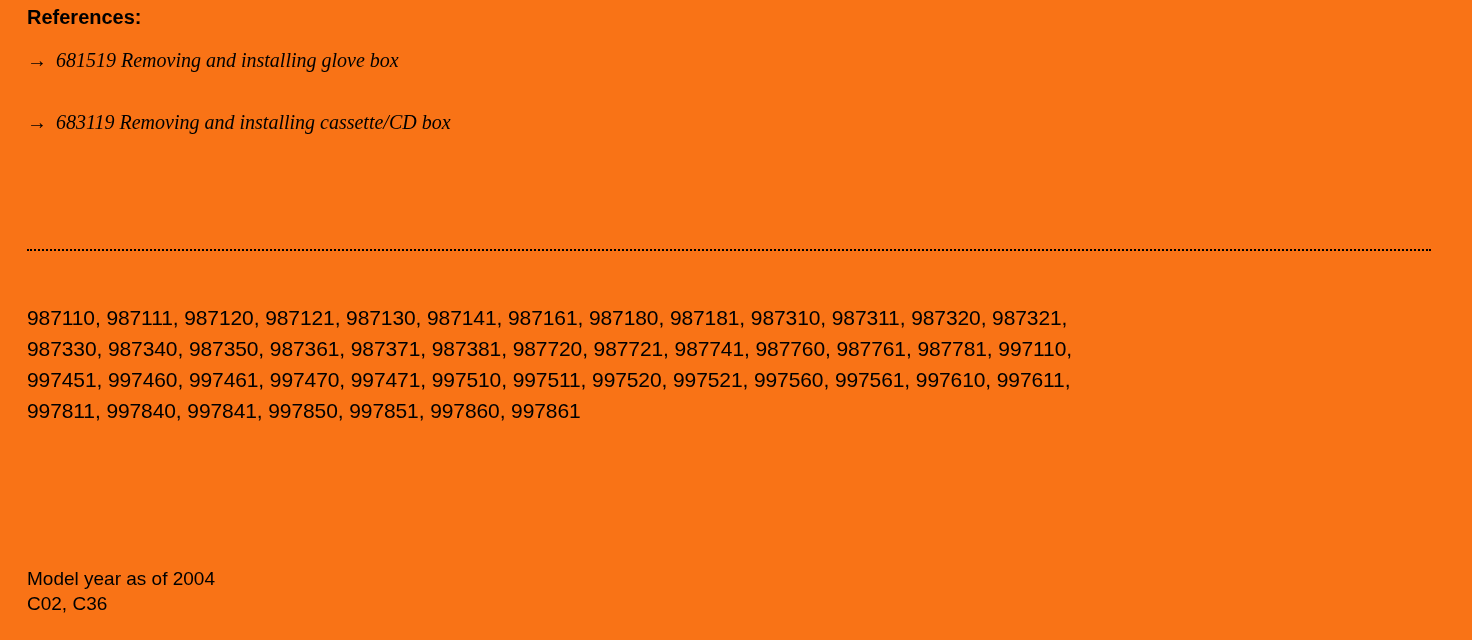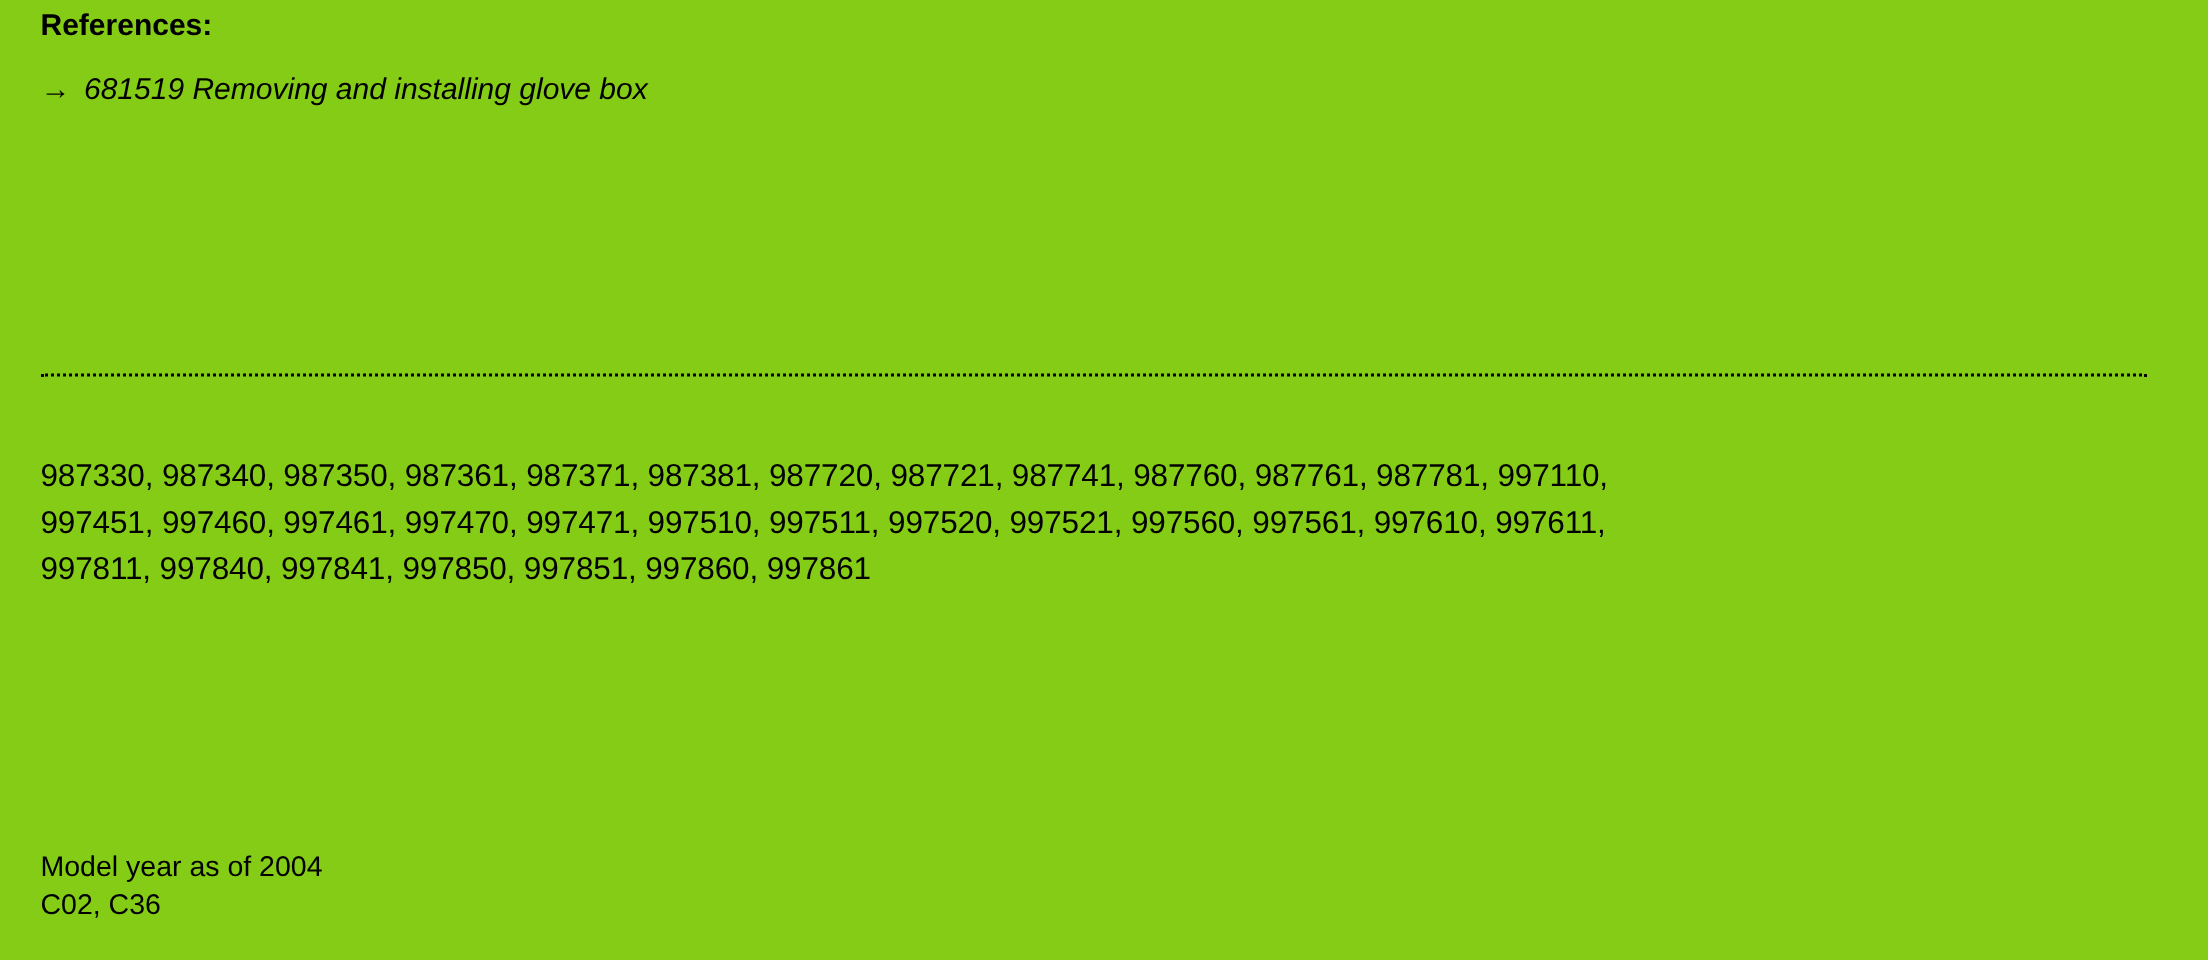--- a/index.html
+++ b/index.html
@@ -11,21 +11,21 @@
     width: 1472px;
     height: 640px;
     font-family: "Liberation Sans", sans-serif;
     color: #000000;
     overflow: hidden;
   }
   .page {
     position: relative;
     width: 1472px;
     height: 640px;
-    background: #84cc16;
+    background: #f97316;
   }
 
   
   .ref-heading {
     position: absolute;
     left: 27px;
     top: 5px;
     font-size: 20px;
     font-weight: bold;
     letter-spacing: 0px;
@@ -53,20 +53,21 @@
   }
   .ref-arrow {
     display: inline-block;
     font-style: normal;
     font-size: 20px;
     margin-right: 9px;
     vertical-align: baseline;
   }
   .ref-label {
     display: inline;
+    font-family: Liberation Serif, serif;
   }
 
   
   .divider {
     position: absolute;
     left: 27px;
     top: 249px;
     width: 1404px;
     height: 0px;
     border-top: 2px dotted #000000;
@@ -105,27 +106,31 @@
 <div class="page">
 
   <div class="ref-heading">References:</div>
 
   <div class="ref-list">
 
     <a class="ref-item" href="#">
       <span class="ref-arrow">→</span><span class="ref-label">681519 Removing and installing glove box</span>
     </a>
 
+    <a class="ref-item" href="#">
+      <span class="ref-arrow">→</span><span class="ref-label">683119 Removing and installing cassette/CD box</span>
+    </a>
 
 
   </div>
 
   <div class="divider"></div>
 
   <div class="numbers">
+    <div class="num-line">987110, 987111, 987120, 987121, 987130, 987141, 987161, 987180, 987181, 987310, 987311, 987320, 987321,</div>
     <div class="num-line">987330, 987340, 987350, 987361, 987371, 987381, 987720, 987721, 987741, 987760, 987761, 987781, 997110,</div>
     <div class="num-line">997451, 997460, 997461, 997470, 997471, 997510, 997511, 997520, 997521, 997560, 997561, 997610, 997611,</div>
     <div class="num-line">997811, 997840, 997841, 997850, 997851, 997860, 997861</div>
   </div>
 
   <div class="footer">
     <div class="footer-line">Model year as of 2004</div>
     <div class="footer-line">C02, C36</div>
   </div>
 

